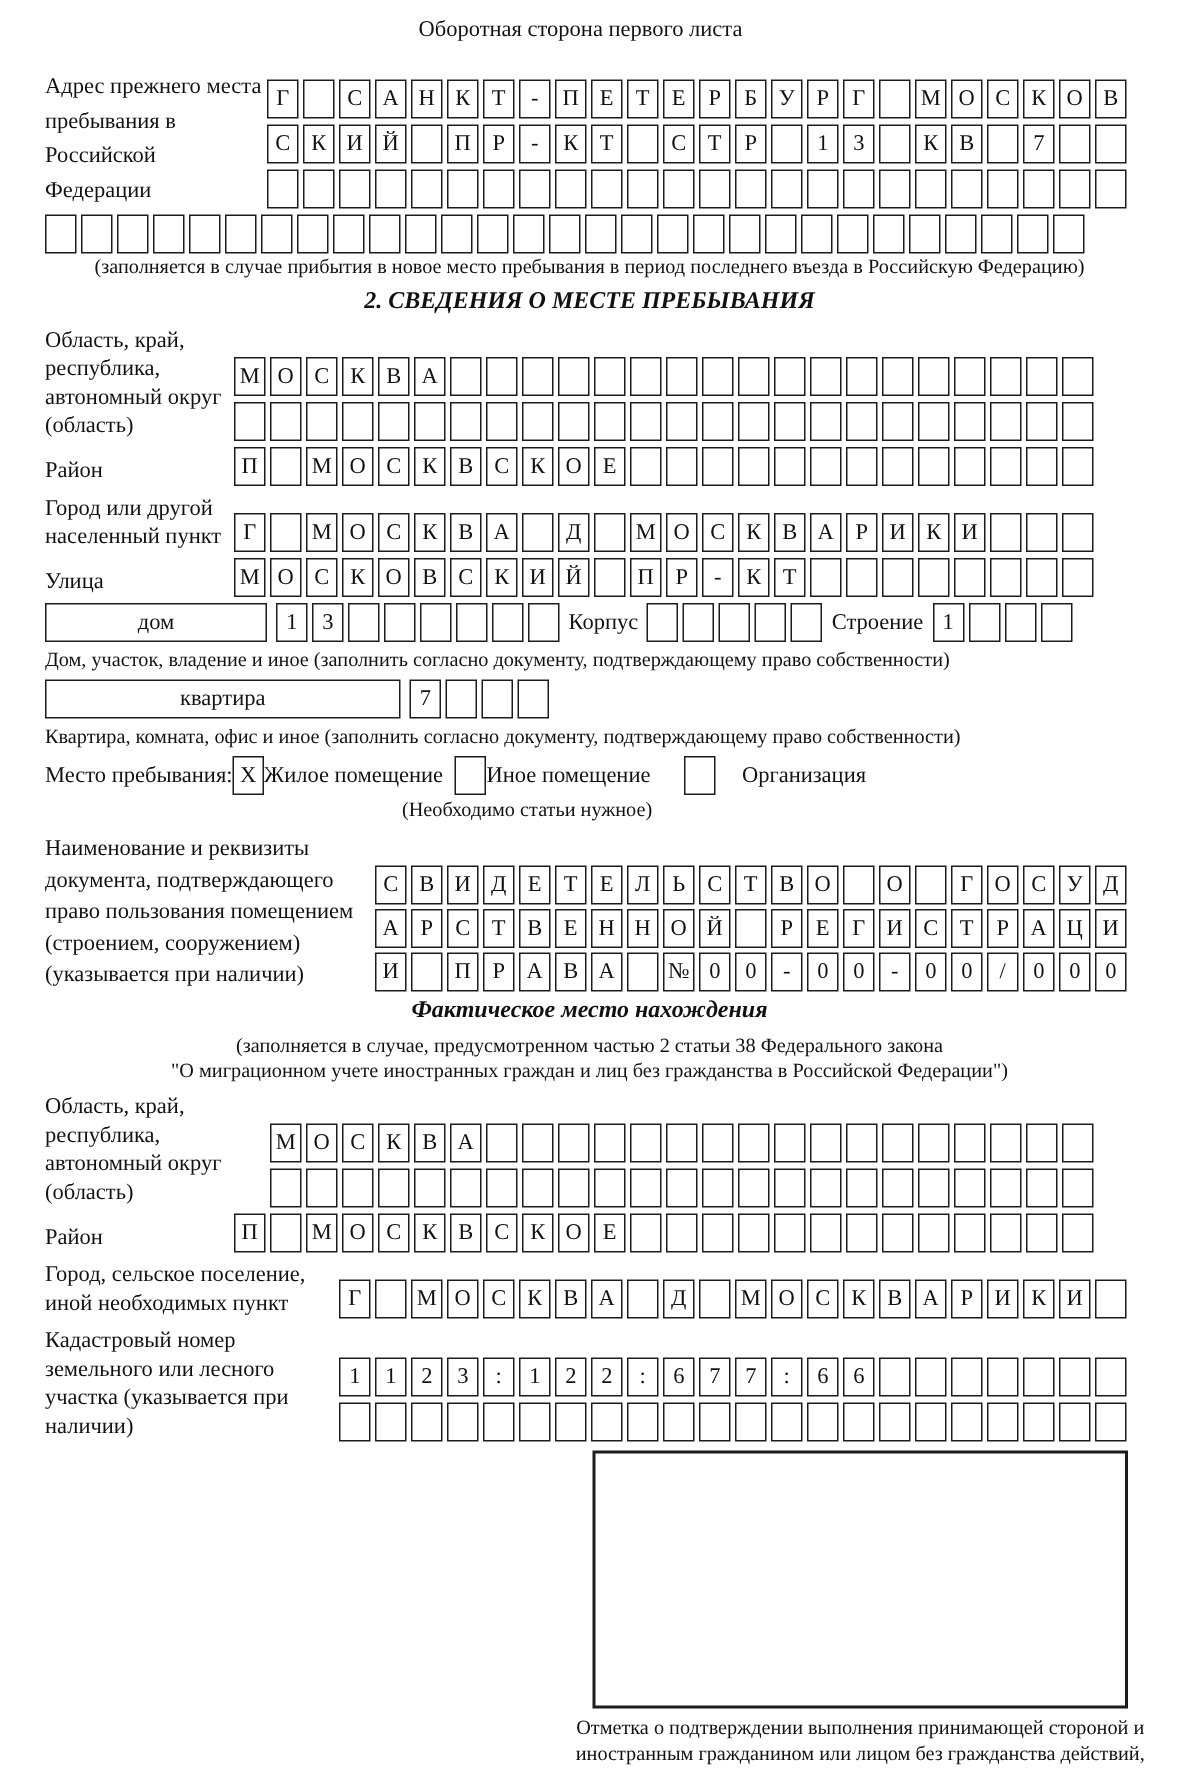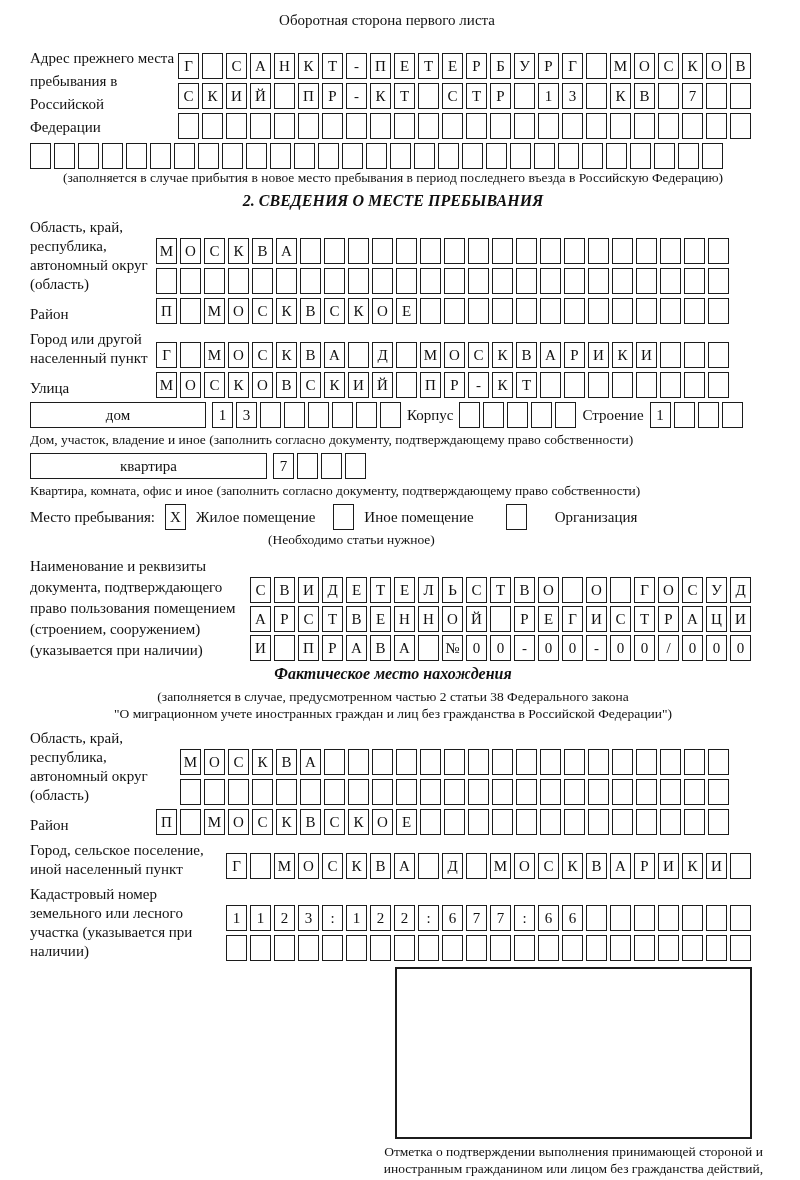--- a/index.html
+++ b/index.html
@@ -23,21 +23,21 @@
   }
   .wide-box{
     display:inline-flex;align-items:center;justify-content:center;
     height:26px;box-sizing:border-box;border:1.6px solid #1c1c1c;
     font-size:15px;flex:0 0 auto;background:#fff;
   }
   .inline-label{font-size:15px;line-height:26px;white-space:nowrap;}
   .caption{font-size:13.5px;line-height:16px;margin:1px 0 5px 0;}
   .caption.center{text-align:center;}
   .sec-title{font-weight:bold;text-align:center;font-size:16px;margin:6px 0 6px 0;font-style:italic;}
-  .mesto-row{display:flex;align-items:center;gap:10px;margin:3px 0 2px 0;}
+  .mesto-row{display:flex;align-items:center;margin:3px 0 2px 0;}
   .hint{font-size:13.5px;margin:0 0 6px 238px;}
   .stamp-box{
     width:357px;height:172px;border:2px solid #1c1c1c;box-sizing:border-box;
     margin:6px 0 4px 365px;background:#fff;
   }
   .stamp-caption{
     width:395px;margin-left:346px;text-align:center;
     font-size:13.5px;line-height:17px;
   }
 </style>
@@ -308,21 +308,21 @@
         <span class="cbox"></span>
         <span class="cbox"></span>
         <span class="cbox"></span>
         <span class="cbox"></span>
         <span class="cbox"></span>
         <span class="cbox"></span>
       </div>
   </div>
 
   <div class="frow" style="gap:6px;">
-    <div class="wide-box" style="width:176px;">
+    <div class="wide-box" style="width:148px;">
       <span>дом</span>
     </div>
     <div class="boxes">
         <span class="cbox">1</span>
         <span class="cbox">3</span>
         <span class="cbox"></span>
         <span class="cbox"></span>
         <span class="cbox"></span>
         <span class="cbox"></span>
         <span class="cbox"></span>
@@ -529,21 +529,21 @@
         <span class="cbox"></span>
         <span class="cbox"></span>
         <span class="cbox"></span>
         <span class="cbox"></span>
         <span class="cbox"></span>
         <span class="cbox"></span>
       </div>
   </div>
 
   <div class="frow">
-    <div class="flabel" style="width:196px;">Город, сельское поселение, иной населенный пункт</div>
+    <div class="flabel" style="width:196px;">Город, сельское поселение, иной необходимых пункт</div>
     <div class="boxes">
         <span class="cbox">Г</span>
         <span class="cbox"></span>
         <span class="cbox">М</span>
         <span class="cbox">О</span>
         <span class="cbox">С</span>
         <span class="cbox">К</span>
         <span class="cbox">В</span>
         <span class="cbox">А</span>
         <span class="cbox"></span>

